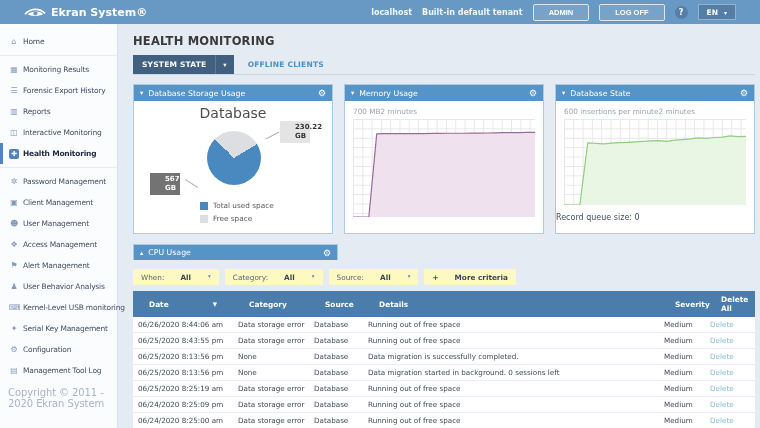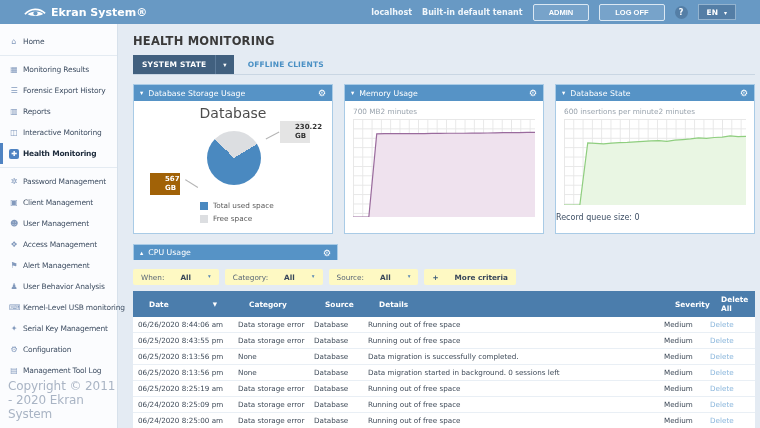--- a/index.html
+++ b/index.html
@@ -14,21 +14,21 @@
 .lang-btn{font-size:7.5px;font-weight:bold;background:#547ea6;border:1px solid #93b3cf;border-radius:0;padding:2.5px 8px;display:flex;gap:6px;align-items:center;cursor:pointer}
 .lang-caret{font-size:6px}
 
 .shell{display:flex;height:404px}
 .sidebar{width:118px;background:#fbfcfe;border-right:1px solid #d7e1eb;position:relative;padding-top:7px;flex:none}
 .side-item{display:flex;align-items:center;gap:4px;padding:5px 4px 5px 6px;font-size:7.5px;letter-spacing:-.2px;color:#415064;border-left:3px solid transparent;cursor:pointer;white-space:nowrap;line-height:11px}
 .side-item .g{width:10px;flex:none;font-size:8px;color:#8299bc;text-align:center}
 .side-item.active{font-weight:bold;border-left-color:#4f83c2;color:#1d2b3c}
 .side-item.active .g{color:#fff;background:#4f83c2;border-radius:2px;font-size:7px;line-height:10px;height:10px}
 .side-sep{border-top:1px solid #e4ebf2;margin:3px 0}
-.side-footer{position:absolute;bottom:7px;left:8px;font-size:12px;color:#a9b4c4;letter-spacing:-.1px}
+.side-footer{position:absolute;bottom:19px;left:8px;font-size:10px;color:#a9b4c4;letter-spacing:-.1px}
 
 .main{flex:1;padding:10px 5px 0 15px;position:relative;min-width:0}
 .page-title{font-size:11.5px;font-weight:bold;color:#3a3a3a;letter-spacing:.2px}
 .tabs{display:flex;align-items:flex-end;margin-top:7px;border-bottom:1px solid #c9d6e3;width:622px}
 .tab-active{display:flex;background:#41607f;color:#fff;cursor:pointer}
 .tab-active .tlabel{padding:5px 9px;font-size:7.5px;font-weight:bold;letter-spacing:.2px}
 .tab-active .tcaret{padding:5px 7px;font-size:6.5px;border-left:1px solid #5d7b9a;display:flex;align-items:center}
 .tab{padding:5px 14px;font-size:7.5px;font-weight:bold;color:#4a90c4;letter-spacing:.2px;cursor:pointer}
 
 .panel-row{display:flex;gap:11px;margin-top:9px;width:622px}
@@ -190,21 +190,21 @@
           <span class="caret">▾</span>
           <span class="ptitle">Database Storage Usage</span>
           <span class="gear">⚙</span>
         </div>
         <div class="pie-title">Database</div>
         <div class="pie-wrap">
           <div class="pie" style="background: conic-gradient(from -45deg, rgb(220, 222, 225) 0deg, rgb(220, 222, 225) 103.9deg, rgb(74, 137, 192) 103.9deg, rgb(74, 137, 192) 360deg);"></div>
           <div class="cline cline-free"></div>
           <div class="cline cline-used"></div>
           <div class="callout callout-free">230.22 GB</div>
-          <div class="callout callout-used" style="background: #a16207;">567.78 GB</div>
+          <div class="callout callout-used" style="background: #737373;">567.78 GB</div>
         </div>
         <div class="legend">
           <div class="legend-item">
             <span class="sw" style="background: rgb(74, 137, 192);"></span>
             <span>Total used space</span>
           </div>
           <div class="legend-item">
             <span class="sw" style="background: rgb(220, 222, 225);"></span>
             <span>Free space</span>
           </div>

